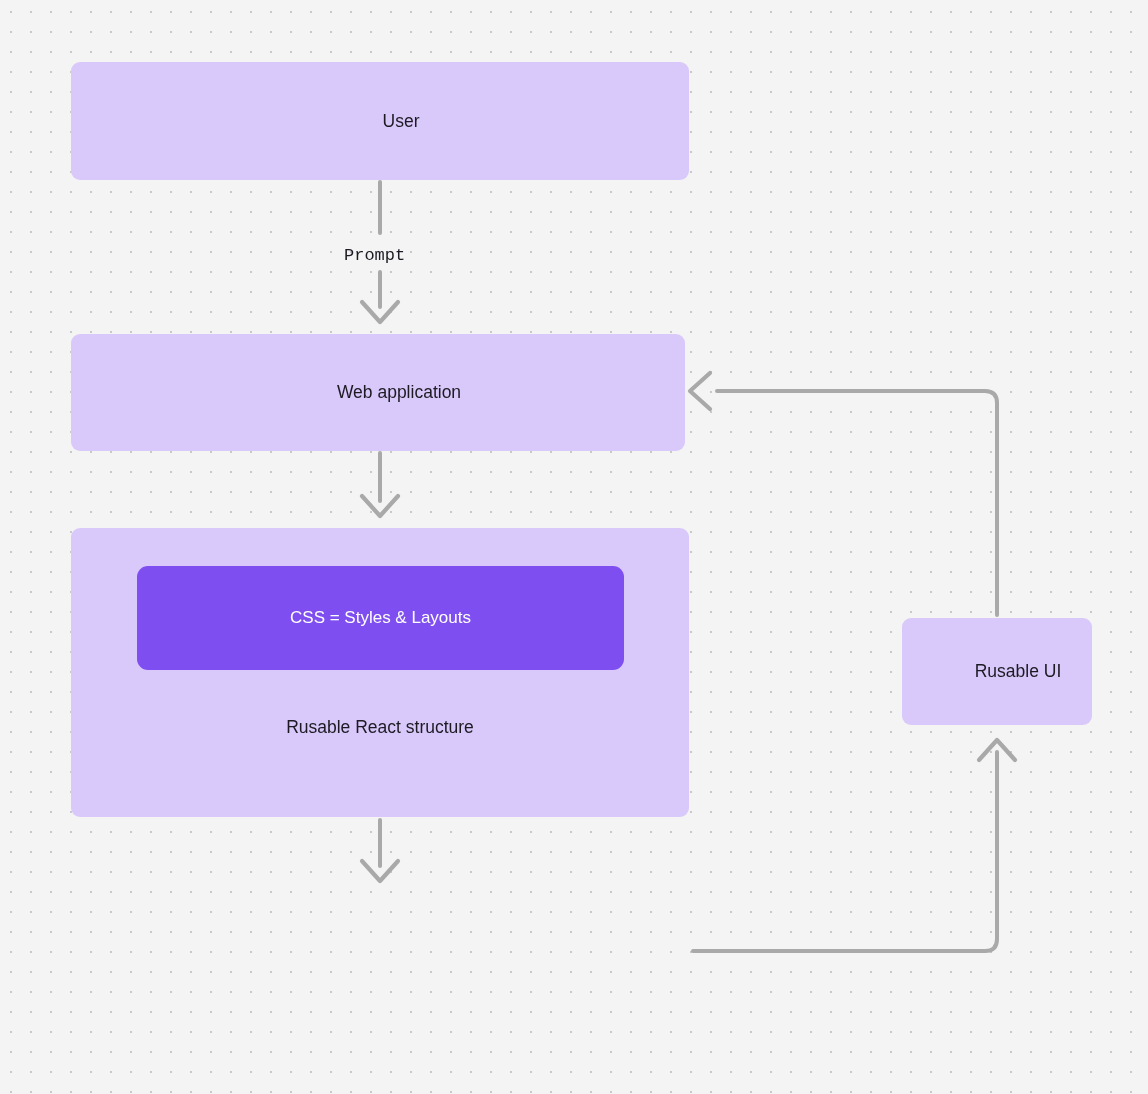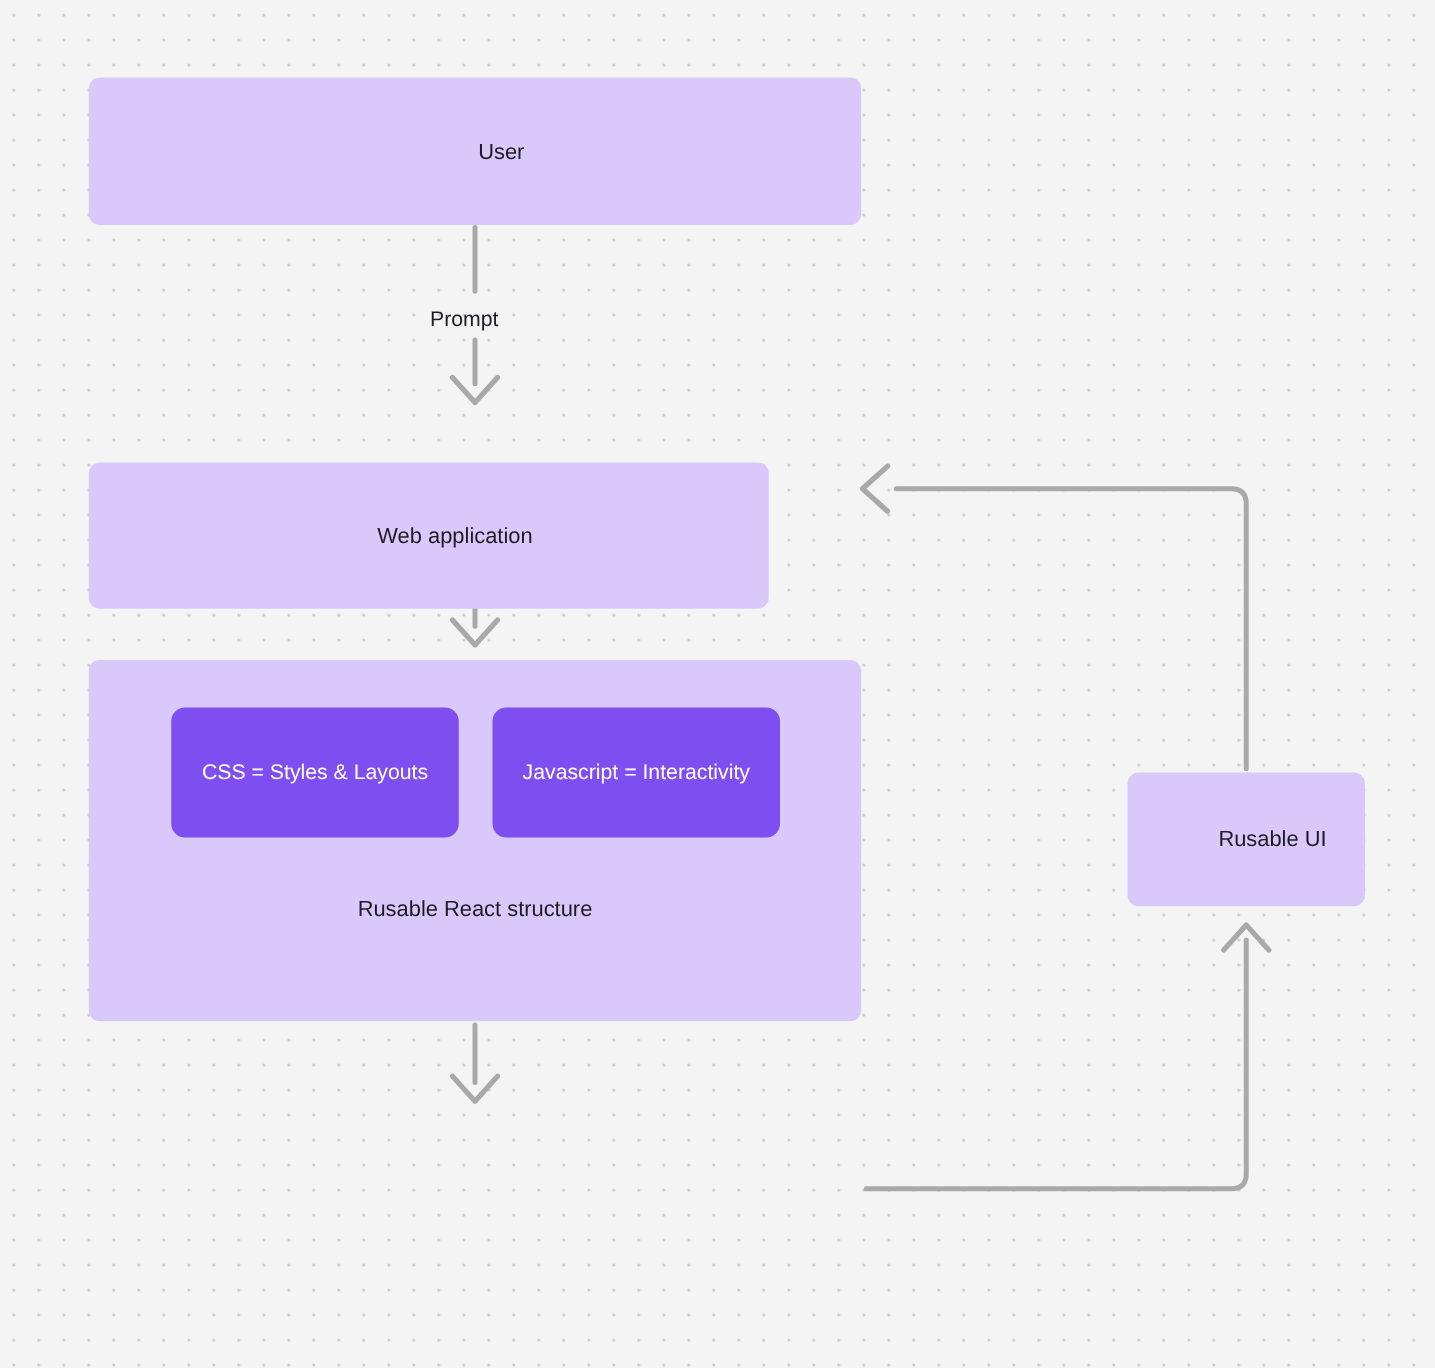--- a/index.html
+++ b/index.html
@@ -34,21 +34,21 @@
   .node-light {
     background-color: #d9c9fa;
     color: #1d1a23;
     font-size: 17.5px;
     line-height: 1.3;
     padding-left: 42px;
   }
 
   
   #node-user       { left: 71px; top: 62px;  width: 618px; height: 118px; }
-  #node-webapp     { left: 71px; top: 334px; width: 544px; height: 117px; margin-top: 36px; }
+  #node-webapp     { left: 71px; top: 334px; width: 614px; height: 117px; }
   #node-components { left: 71px; top: 528px; width: 618px; height: 289px;
                      display: block; }
   #node-vite       { left: 71px; top: 894px; width: 618px; height: 118px; }
   #node-render     { left: 902px; top: 618px; width: 190px; height: 107px; }
 
   
   .inner-row {
     position: absolute;
     left: 66px;
     top: 38px;
@@ -90,21 +90,21 @@
     height: 1094px;
     pointer-events: none;
   }
   .edge-label {
     position: absolute;
     font-size: 17px;
     color: #1d1a23;
     background-color: transparent;
     white-space: nowrap;
   }
-  #label-prompt { left: 344px; top: 246px; }
+  #label-prompt { left: 344px; top: 246px; font-family: Liberation Mono, monospace; }
 </style>
 </head>
 <body>
 
 <div id="canvas">
 
   <svg id="connectors" viewBox="0 0 1148 1094" width="1148" height="1094">
     <defs>
       <marker id="arrowhead-down" markerWidth="10" markerHeight="10" refX="5" refY="8.2" orient="auto" markerUnits="userSpaceOnUse">
         <path d="M 0.6 2.6 L 5 7.6 L 9.4 2.6" fill="none" stroke="#a9a9a9" stroke-width="1.55" stroke-linecap="round" stroke-linejoin="round" transform="scale(2.6) translate(-2.1 0.1)"></path>
@@ -137,23 +137,20 @@
 
   <div class="node node-light" id="node-webapp">
     <span>Web application</span>
   </div>
 
   <div class="node node-light" id="node-components">
     <div class="inner-row">
       <div class="inner-box">
         <span>CSS = Styles &amp; Layouts</span>
       </div>
-      <div class="inner-box">
-        <span>Javascript = Interactivity</span>
-      </div>
     </div>
     <div id="components-caption">Rusable React structure</div>
   </div>
 
 
   <div class="node node-light" id="node-render">
     <span>Rusable UI</span>
   </div>
 
 </div>

